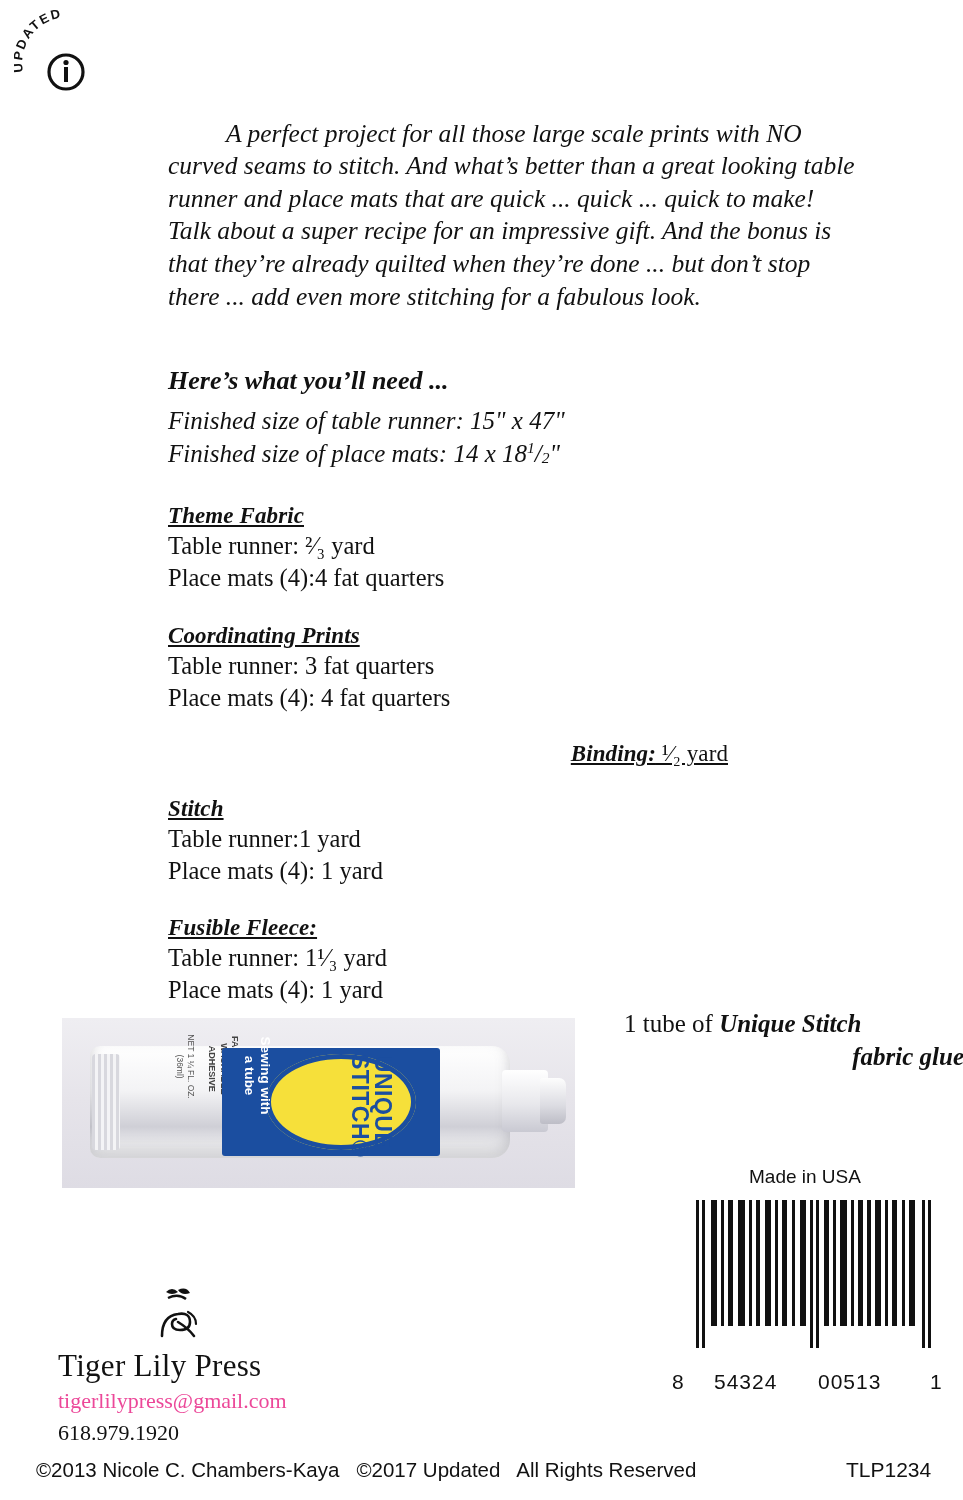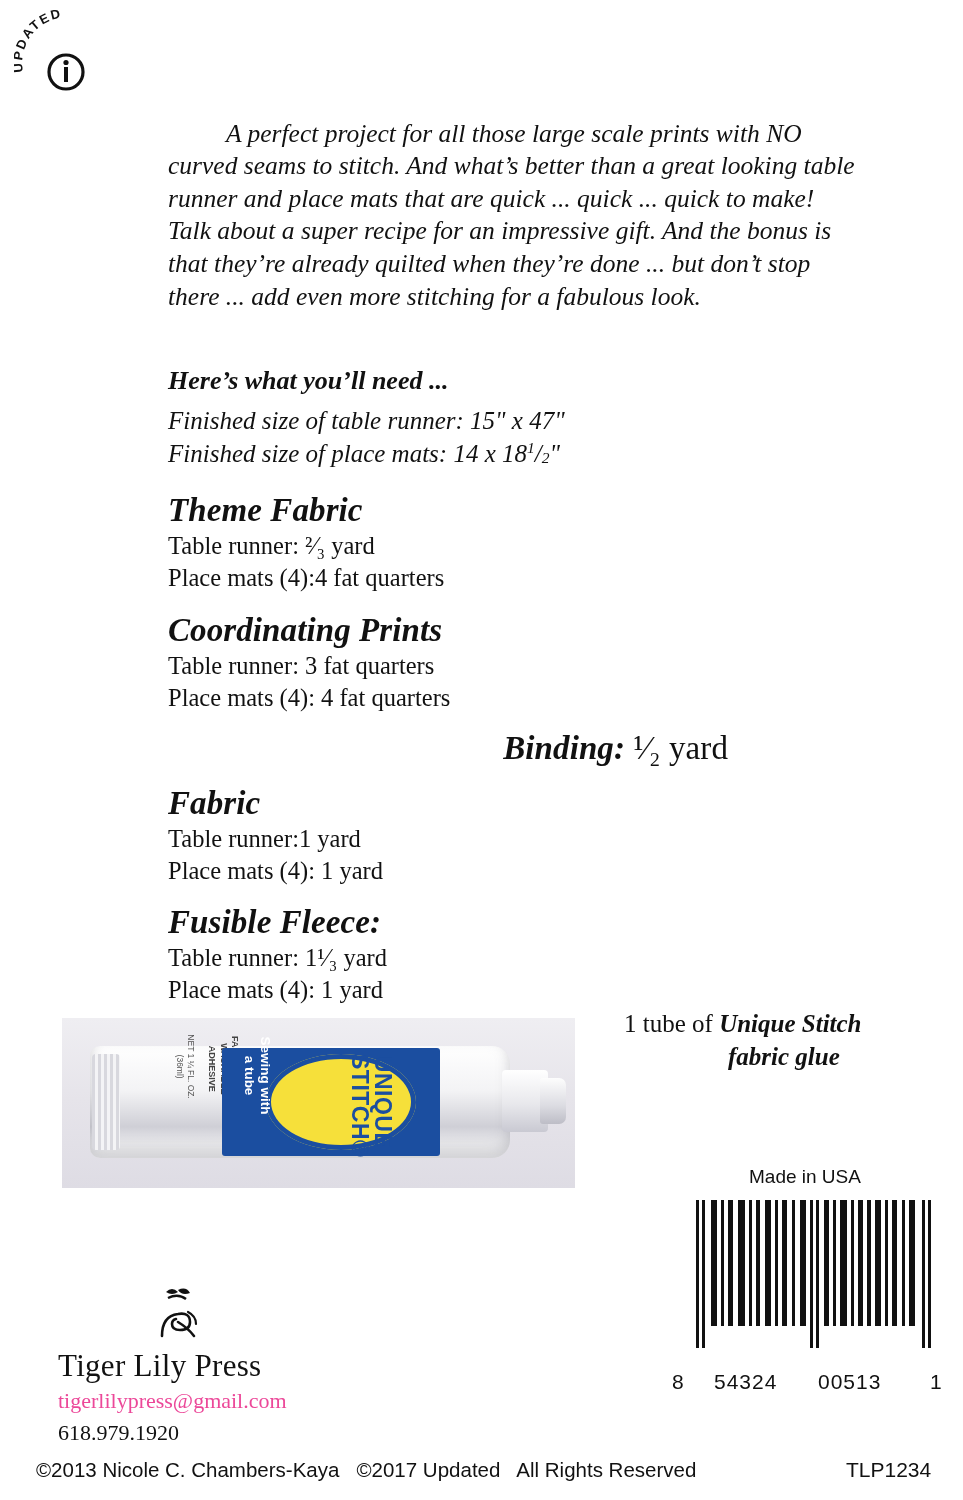--- a/index.html
+++ b/index.html
@@ -61,25 +61,26 @@
     vertical-align: 0.55em;
   }
   .finished-lines sub {
     font-size: 0.62em;
     vertical-align: -0.05em;
   }
 
   
   .group { position: absolute; left: 168px; width: 560px; }
   .group h3 {
-    margin: 0 0 1px 0;
+    margin: 11px 0 1px 0;
     font-style: italic;
     font-weight: bold;
-    font-size: 33px;
+    font-size: 23px;
     letter-spacing: 0.1px;
+    text-decoration: underline;
   }
   .group .line {
     font-size: 24.5px;
     line-height: 1.32;
   }
   .group h3 .plain {
     font-style: normal;
     font-weight: normal;
   }
 
@@ -216,21 +217,21 @@
   .glue-caption {
     position: absolute;
     left: 588px;
     top: 1008px;
     width: 340px;
     font-size: 25px;
     line-height: 1.3;
     margin-left: 36px;
   }
   .glue-caption .b { font-weight: bold; font-style: italic; }
-  .glue-caption .l2 { display: block; text-align: left; padding-left: 104px; }
+  .glue-caption .l2 { display: block; text-align: right; padding-left: 104px; }
 
   
   .made-in {
     position: absolute;
     left: 749px;
     top: 1166px;
     font-family: "Liberation Sans", sans-serif;
     font-size: 19px;
     color: #111;
     text-align: right;
@@ -343,21 +344,21 @@
   <h3>Coordinating Prints</h3>
   <div class="line">Table runner: 3 fat quarters</div>
   <div class="line">Place mats (4): 4 fat quarters</div>
 </div>
 
 <div class="group" id="g-binding">
   <h3><span>Binding:</span><span class="plain"> ¹⁄₂ yard</span></h3>
 </div>
 
 <div class="group" id="g-backing">
-  <h3>Fabric</h3>
+  <h3>Stitch</h3>
   <div class="line">Table runner:1 yard</div>
   <div class="line">Place mats (4): 1 yard</div>
 </div>
 
 <div class="group" id="g-fleece">
   <h3>Fusible Fleece:</h3>
   <div class="line">Table runner: 1¹⁄₃ yard</div>
   <div class="line">Place mats (4): 1 yard</div>
 </div>
 

